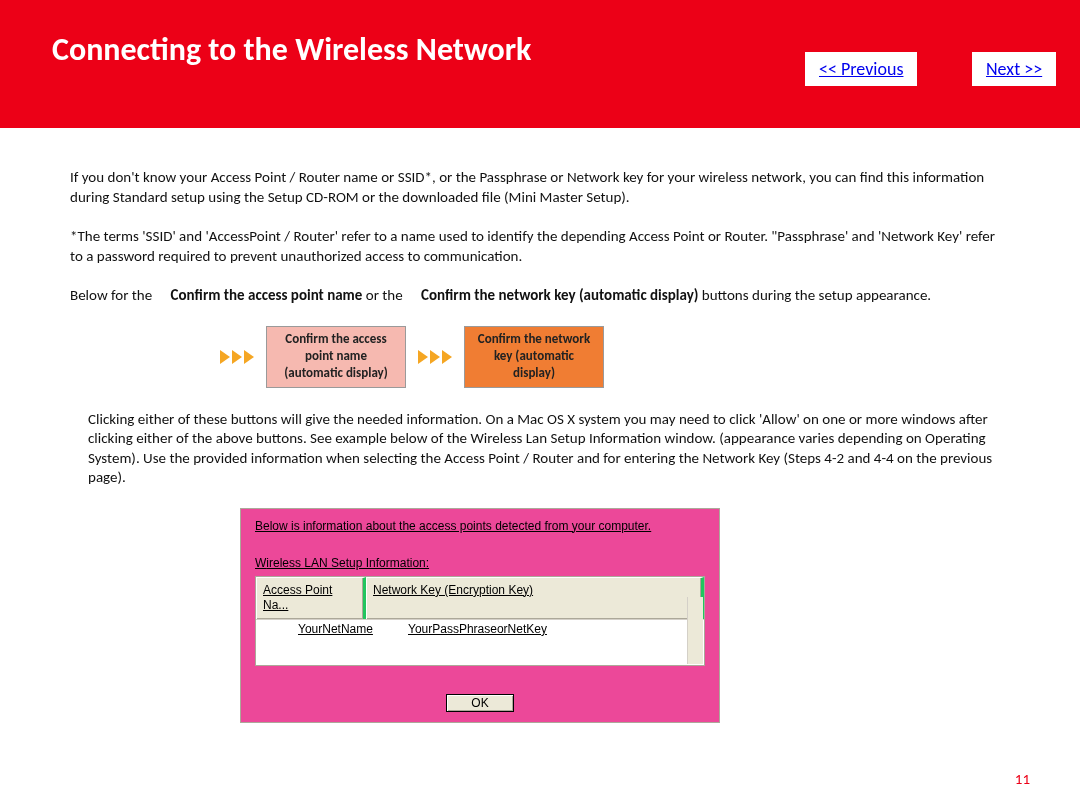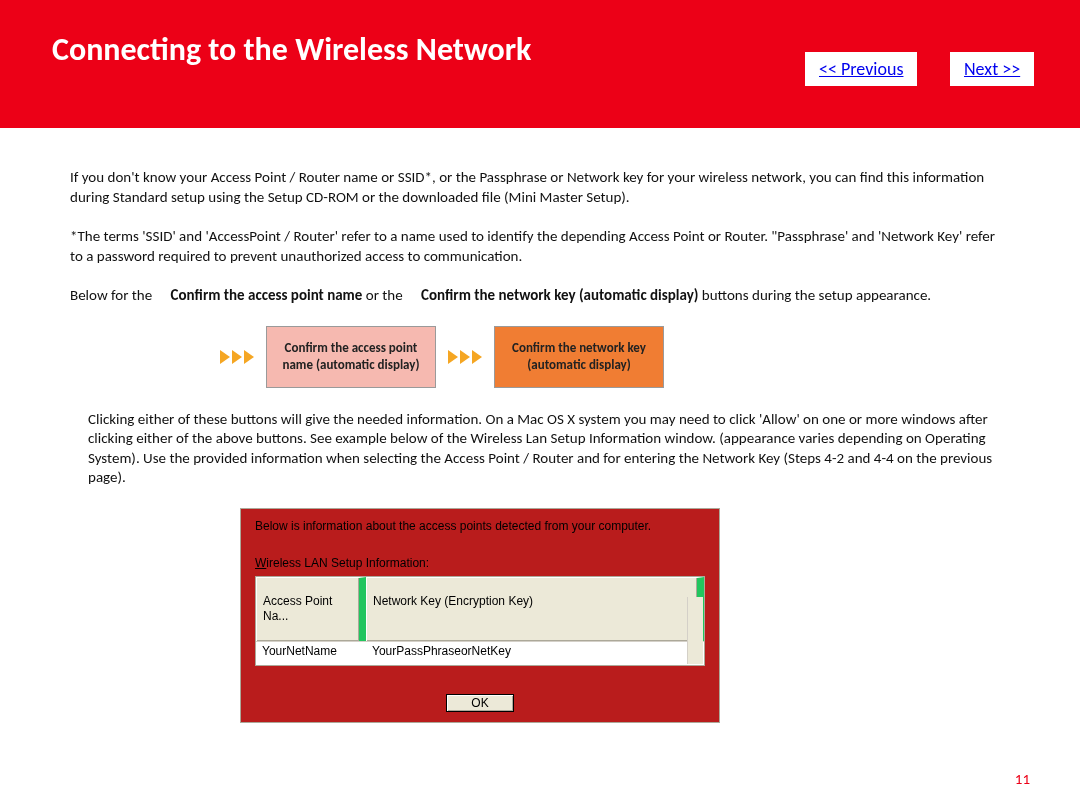--- a/index.html
+++ b/index.html
@@ -3,46 +3,46 @@
 <meta charset="utf-8">
 <style>
   * { box-sizing: border-box; }
   body { margin:0; padding:0; font-family: "Segoe UI", Calibri, Arial, sans-serif; background:#fff; width:1080px; height:810px; }
   .page { width:1080px; height:810px; background:#fff; position:relative; }
 
   .header { background:#ec0017; color:#fff; height:128px; width:100%; position:relative; }
   .header-title { position:absolute; left:52px; top:30px; font-size:32px; font-weight:700; }
   .nav-box { position:absolute; top:40px; background:#ffffff; color:#0000ee; text-decoration:underline; font-size:18px; padding:6px 14px; cursor:pointer;margin-top:12px; }
   .nav-prev { left:805px; }
-  .nav-next { left:950px; }
+  .nav-next { left:972px; }
 
   .content { padding:40px 70px 0 70px; font-size:15px; color:#111; line-height:1.3; }
   .content p { margin:0 0 20px 0; }
   .bold { font-weight:700;margin-left:15px; }
 
   .btn-row { display:flex; align-items:center; justify-content:flex-start; gap:12px; margin:0 0 22px 0; padding-left:150px; }
   .arrows { display:flex; gap:2px; }
   .tri { width:0; height:0; border-top:7px solid transparent; border-bottom:7px solid transparent; border-left:10px solid #f5a623; }
-  .confirm-btn { width:170px; height:62px; border:1px solid #9a9a9a; display:flex; align-items:center; justify-content:center; text-align:center; font-size:13px; font-weight:700; padding:4px 10px; }
+  .confirm-btn { width:140px; height:62px; border:1px solid #9a9a9a; display:flex; align-items:center; justify-content:center; text-align:center; font-size:13px; font-weight:700; padding:4px 10px; }
   .confirm-ap  { background:#f6b9b0; color:#222; }
   .confirm-key { background:#f07d33; color:#222; }
 
   .indented { padding-left:18px; padding-right:0; }
 
-  .dialog { width:480px; margin-left:170px; background:#b91c1c; border:1px solid #aca899; font-family: Tahoma, Arial, sans-serif; font-size:12px; color:#000; }
+  .dialog { width:480px; margin-left:170px; background:#ec4899; border:1px solid #aca899; font-family: Tahoma, Arial, sans-serif; font-size:12px; color:#000;text-decoration:underline; }
   .dialog-inner { padding:10px 14px 10px 14px; }
   .dialog-msg { margin-bottom:22px; }
   .dialog-label { margin-bottom:4px; }
   .underline-char { text-decoration: underline; }
   .listbox { background:#fff; border:1px solid #aca899; height:90px; position:relative; }
   .lb-header { display:flex; border-bottom:1px solid #d4d0c8; background:#ece9d8; font-size:12px; }
-  .lb-h { border-right:7px solid #22c55e; padding:16px 6px; border-top:1px solid #fff; border-left:1px solid #fff; box-shadow: inset -1px -1px 0 #aca899; }
+  .lb-h { border-right:3px solid #22c55e; padding:5px 6px; border-top:1px solid #fff; border-left:1px solid #fff; box-shadow: inset -1px -1px 0 #aca899; }
   .lb-h1 { width:110px; }
   .lb-h2 { flex:1; }
-  .lb-row { display:flex; padding:2px 6px 0 6px; }
+  .lb-row { display:flex; padding:2px 6px 0 6px;margin-left:36px; }
   .lb-c1 { width:110px; }
   .lb-c2 { flex:1; }
   .scrollbar { position:absolute; right:1px; top:20px; bottom:1px; width:16px; background:#ece9d8; border-left:1px solid #d4d0c8; }
   .dialog-bottom { text-align:center; padding:18px 0 10px 0; }
   .ok-btn { background:#ece9d8; border:1px solid #000; box-shadow: inset 1px 1px 0 #fff, inset -1px -1px 0 #aca899; padding:1px 0; width:68px; font-family: Tahoma, Arial, sans-serif; font-size:12px; cursor:pointer; }
 
   .page-num { position:absolute; bottom:22px; right:50px; color:#ec0017; font-size:15px;margin-top:40px; }
 </style>
 </head>
 <body>

